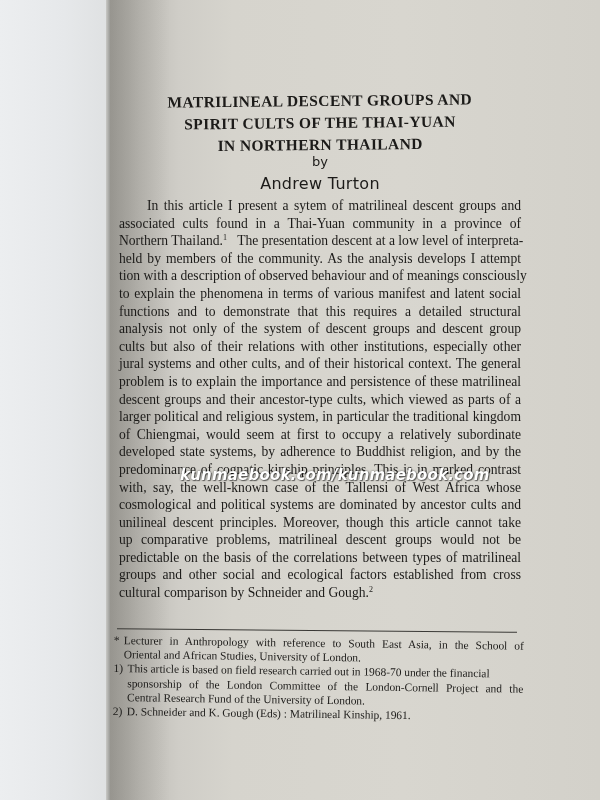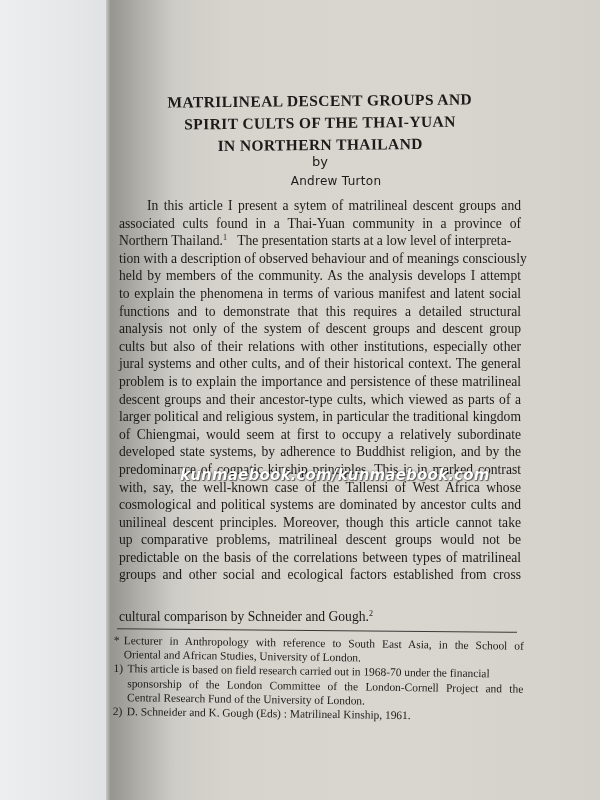--- a/index.html
+++ b/index.html
@@ -33,33 +33,33 @@
       text-align: center; font-weight: bold; font-size: 15.5px;
       line-height: 22px; letter-spacing: 0.4px;
       transform: rotate(-0.6deg);
     }
     .title div { white-space: nowrap; }
     .by {
       position: absolute; left: 300px; top: 154px; width: 40px; text-align: center;
       font-family: "DejaVu Sans", sans-serif; font-size: 13px;
     }
     .author {
-      position: absolute; left: 256px; top: 174px; width: 160px; text-align: center;
-      font-family: "DejaVu Sans", sans-serif; font-size: 12px; letter-spacing: 0.3px;
+      position: absolute; left: 240px; top: 174px; width: 160px; text-align: center;
+      font-family: "DejaVu Sans", sans-serif; font-size: 16px; letter-spacing: 0.3px;
     }
     .body-text {
       position: absolute; left: 119px; top: 197px; width: 402px;
       font-size: 13.6px; line-height: 17.6px;
     }
     .line {
       white-space: nowrap; text-align: justify; text-align-last: justify;
       height: 17.6px; overflow: visible;
     }
     .line.indent { padding-left: 28px; }
-    .line.last { text-align-last: left; margin-top: 24px; }
+    .line.last { text-align-last: left; }
     .footnote-rule {
       position: absolute; left: 117px; top: 630px; width: 400px; height: 0;
       border-top: 1px solid #3a3936; transform: rotate(0.5deg);
     }
     .footnotes {
       position: absolute; left: 114px; top: 633px; width: 410px;
       font-size: 11.4px; line-height: 14.2px; transform: rotate(0.8deg); transform-origin: left top;
     }
     .fn { position: relative; padding-left: 10px; white-space: nowrap; }
     .fn .marker { position: absolute; left: 0; top: 0; }
@@ -90,24 +90,24 @@
     <div>IN NORTHERN THAILAND</div>
   </div>
 
   <div class="by">by</div>
   <div class="author">Andrew Turton</div>
 
   <div class="body-text">
     <div class="line indent">In this article I present a sytem of matrilineal descent groups and</div>
     <div class="line">associated cults found in a Thai-Yuan community in a province of</div>
     <div class="line" style="text-align-last:left;">
-      <span>Northern Thailand.</span><sup>1</sup>&nbsp;&nbsp;&nbsp;<span>The presentation starts at a low level of interpreta-</span>
+      <span>Northern Thailand.</span><sup>1</sup>&nbsp;&nbsp;&nbsp;<span>The presentation descent at a low level of interpreta-</span>
     </div>
+    <div class="line">held by members of the community.   As the analysis develops I attempt</div>
     <div class="line">tion with a description of observed behaviour and of meanings consciously</div>
-    <div class="line">held by members of the community.   As the analysis develops I attempt</div>
     <div class="line">to explain the phenomena in terms of various manifest and latent social</div>
     <div class="line">functions and to demonstrate that this requires a detailed structural</div>
     <div class="line">analysis not only of the system of descent groups and descent group</div>
     <div class="line">cults but also of their relations with other institutions, especially other</div>
     <div class="line">jural systems and other cults, and of their historical context.   The general</div>
     <div class="line">problem is to explain the importance and persistence of these matrilineal</div>
     <div class="line">descent groups and their ancestor-type cults, which viewed as parts of a</div>
     <div class="line">larger political and religious system, in particular the traditional kingdom</div>
     <div class="line">of Chiengmai, would seem at first to occupy a relatively subordinate</div>
     <div class="line">developed state systems, by adherence to Buddhist religion, and by the</div>

